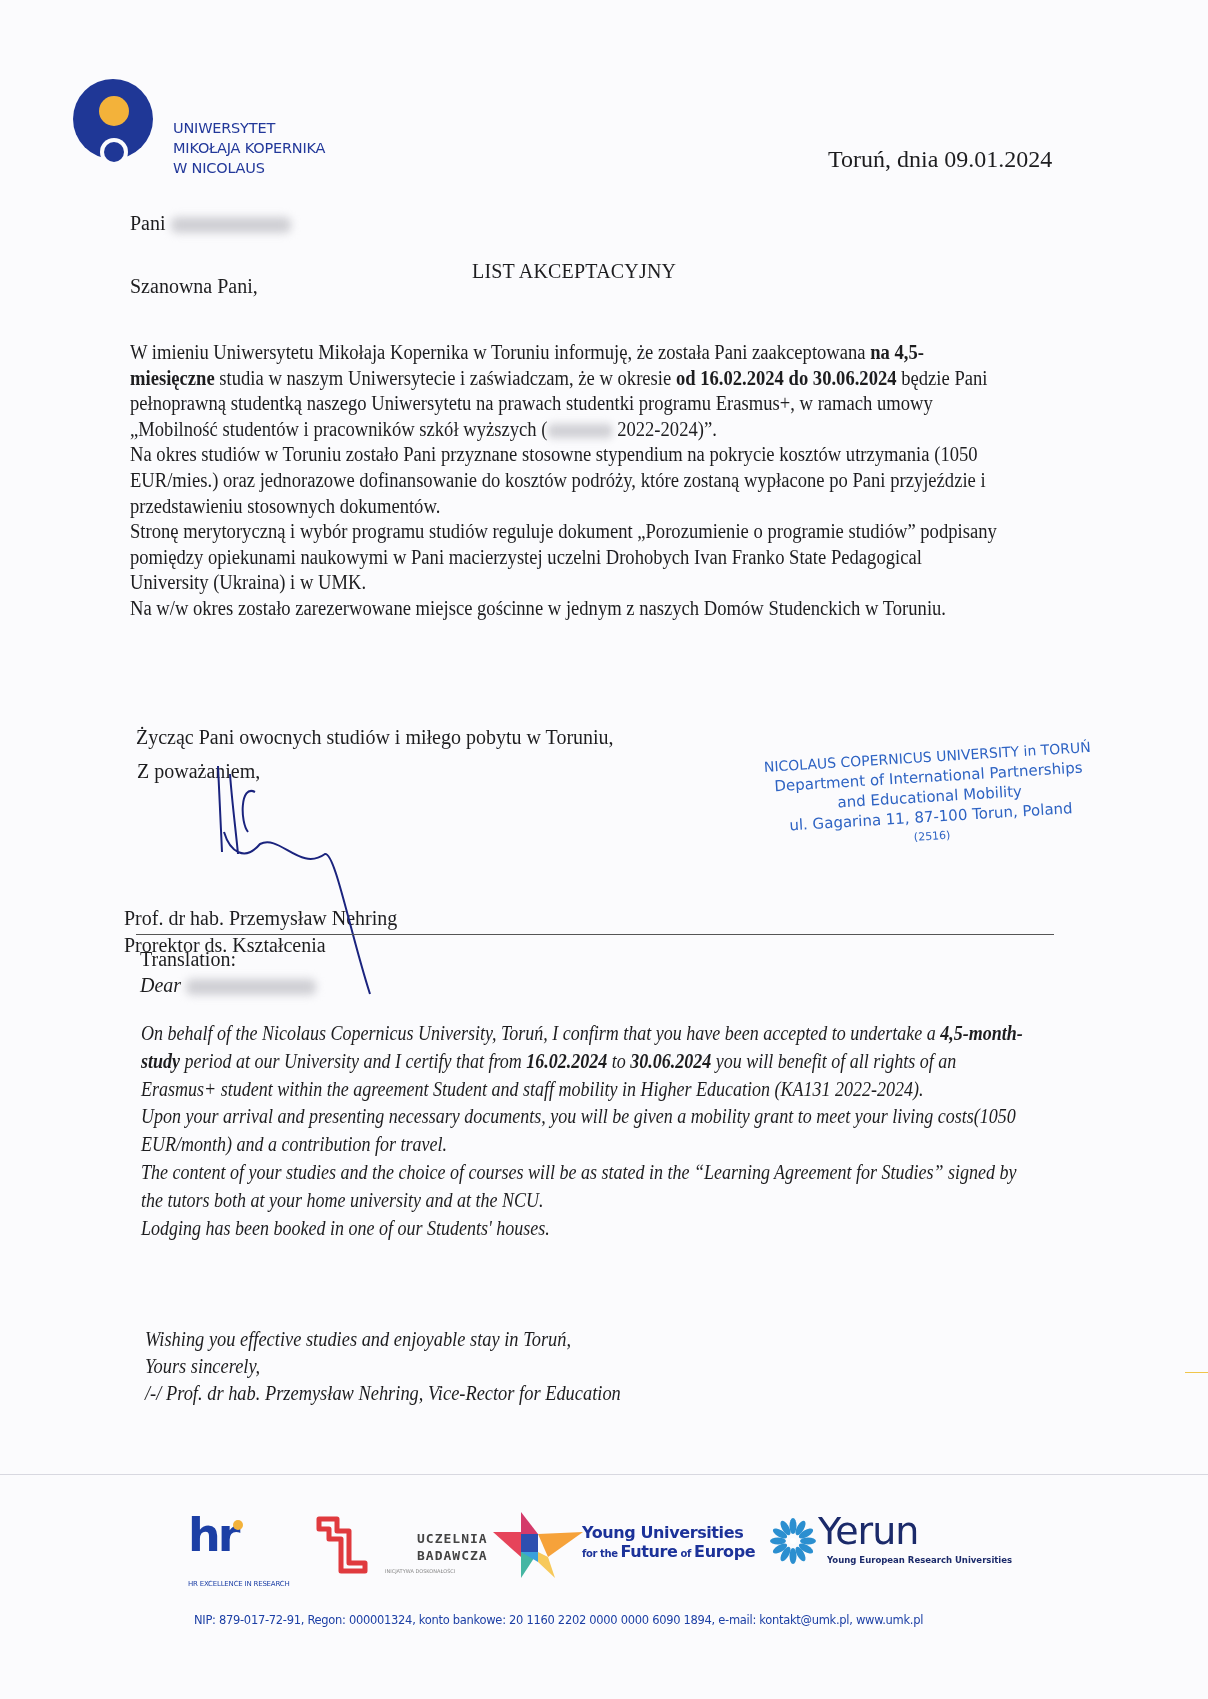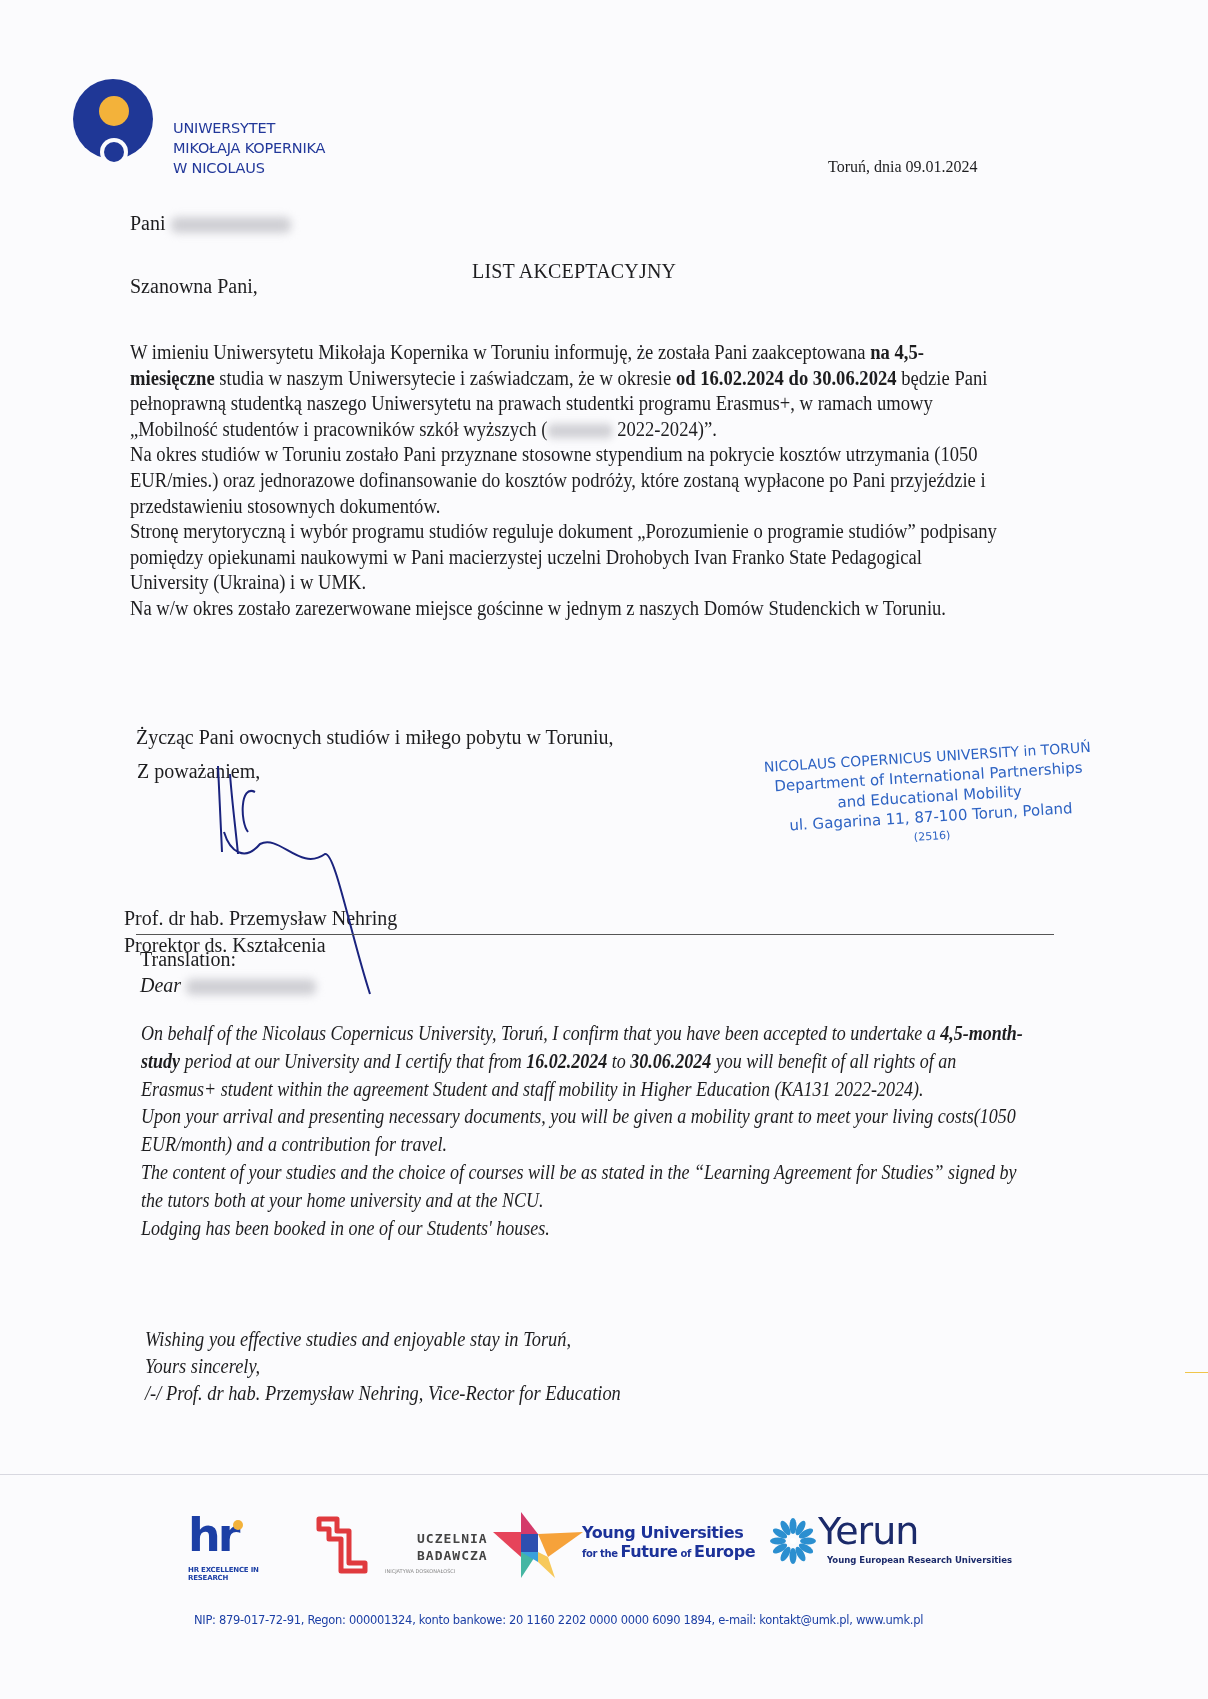--- a/index.html
+++ b/index.html
@@ -5,21 +5,21 @@
   html, body { margin:0; padding:0; }
   body { width:1208px; height:1699px; background:#fbfbfd; position:relative; overflow:hidden;
          font-family:"Liberation Serif", serif; color:#1d1d1f; }
   .abs { position:absolute; }
   .logo-circle { left:73px; top:79px; width:80px; height:80px; border-radius:50%; background:#1f3796; }
   .logo-sun { left:99px; top:96px; width:30px; height:30px; border-radius:50%; background:#f3b23a; }
   .logo-notch { left:100px; top:138px; width:28px; height:28px; border-radius:50%; background:#fbfbfd; }
   .logo-dot { left:104px; top:142px; width:20px; height:20px; border-radius:50%; background:#1f3796; }
   .logo-text { left:173px; top:76px; font-family:"DejaVu Sans", sans-serif; font-weight:normal; color:#22389a;
                font-size:14.5px; line-height:20px; letter-spacing:-0.2px;margin-top:42px; }
-  .date { left:828px; top:146px; font-size:16px;margin-top:12px; }
+  .date { left:828px; top:146px; font-size:24px; }
   .pani { left:130px; top:212px; font-size:20px; }
   .blur { display:inline-block; background:#cfcfd4; filter:blur(4px); border-radius:6px; height:16px; vertical-align:middle; }
   .title { left:472px; top:260px; font-size:20px; letter-spacing:0.2px; }
   .greet { left:130px; top:275px; font-size:20px; }
   .body-pl { left:130px; top:340px; width:940px; font-size:20px; line-height:25.6px; transform:scaleX(0.93); transform-origin:left top; }
   .body-pl p { margin:0; }
   .wish { left:136px; top:726px; font-size:20px; }
   .regards { left:137px; top:760px; font-size:20px; }
   .stamp { left:762px; top:757px; width:330px; color:#2e63c3; font-family:"DejaVu Sans", sans-serif; font-size:15px;
            line-height:20px; text-align:center; transform:rotate(-3.5deg); transform-origin:left top; }
@@ -29,21 +29,21 @@
   .rule { left:136px; top:934px; width:918px; height:1px; background:#555; }
   .transl { left:140px; top:946px; font-size:20px; line-height:26px; }
   .body-en { left:141px; top:1020px; width:990px; font-size:20px; font-style:italic; line-height:27.8px;
              transform:scaleX(0.9); transform-origin:left top; }
   .body-en p { margin:0; }
   .closing-en { left:145px; top:1326px; font-size:20px; font-style:italic; line-height:27px; transform:scaleX(0.92); transform-origin:left top; }
   .footer-rule { left:0; top:1474px; width:1208px; height:1px; background:#d8d8e0; }
   .hr-logo { left:188px; top:1512px; width:110px; }
   .hr-glyph { font-family:"DejaVu Sans", sans-serif; font-weight:bold; font-size:46px; color:#1c3fa5; line-height:46px; letter-spacing:-3px; }
   .hr-dot { left:233px; top:1520px; width:10px; height:10px; border-radius:50%; background:#f3b23a; }
-  .hr-cap { font-family:"DejaVu Sans", sans-serif; font-size:7px; color:#1c3fa5; margin-top:8px; letter-spacing:-0.2px;font-weight:bold; }
+  .hr-cap { font-family:"DejaVu Sans", sans-serif; font-size:7px; color:#1c3fa5; margin-top:22px; letter-spacing:-0.2px; }
   .ub-mark { left:315px; top:1515px; width:60px; height:60px; }
   .ub-text { left:385px; top:1530px; font-family:"DejaVu Sans Mono", monospace; font-weight:bold; font-size:13px; line-height:17px;
              color:#444; letter-spacing:1px;margin-left:32px; }
   .ub-sub { left:385px; top:1568px; font-family:"DejaVu Sans", sans-serif; font-size:5px; color:#888; }
   .yufe-star { left:493px; top:1512px; width:90px; height:66px; }
   .yufe-text { left:582px; top:1523px; font-family:"DejaVu Sans", sans-serif; font-weight:bold; color:#1c3299; font-size:16px; line-height:19px; letter-spacing:-0.4px; }
   .yufe-text .small { font-size:10px; }
   .yerun-flower { left:770px; top:1518px; width:46px; height:46px; }
   .yerun-word { left:818px; top:1508px; font-family:"DejaVu Sans", sans-serif; font-size:38px; color:#1b2a6a; letter-spacing:-1px; line-height:46px; }
   .yerun-sub { left:827px; top:1555px; font-family:"DejaVu Sans", sans-serif; font-weight:bold; font-size:8.5px; color:#1b2a6a; }

